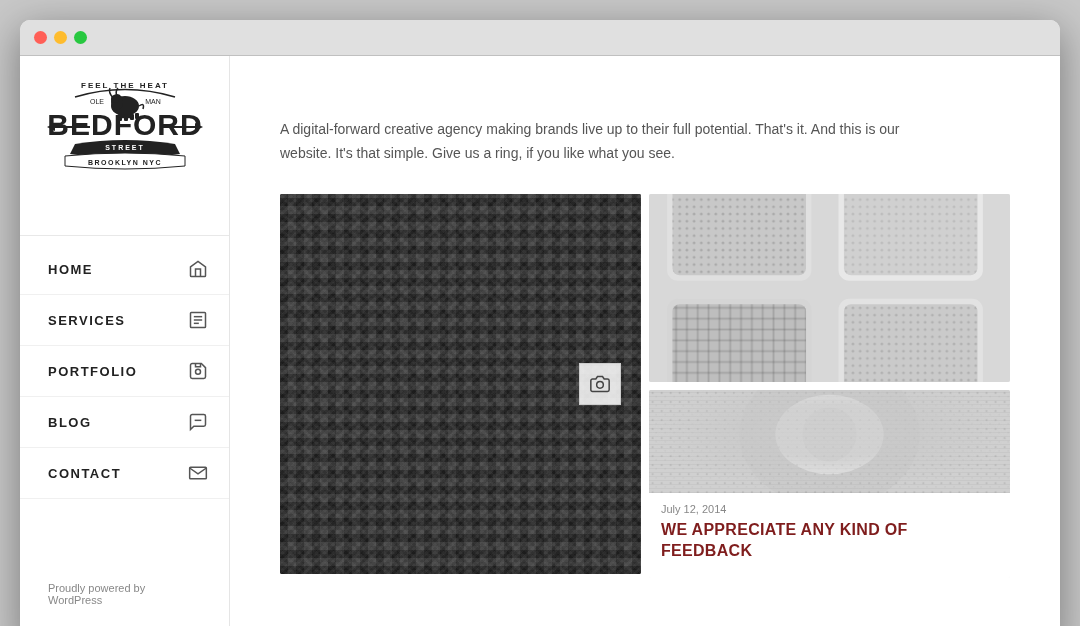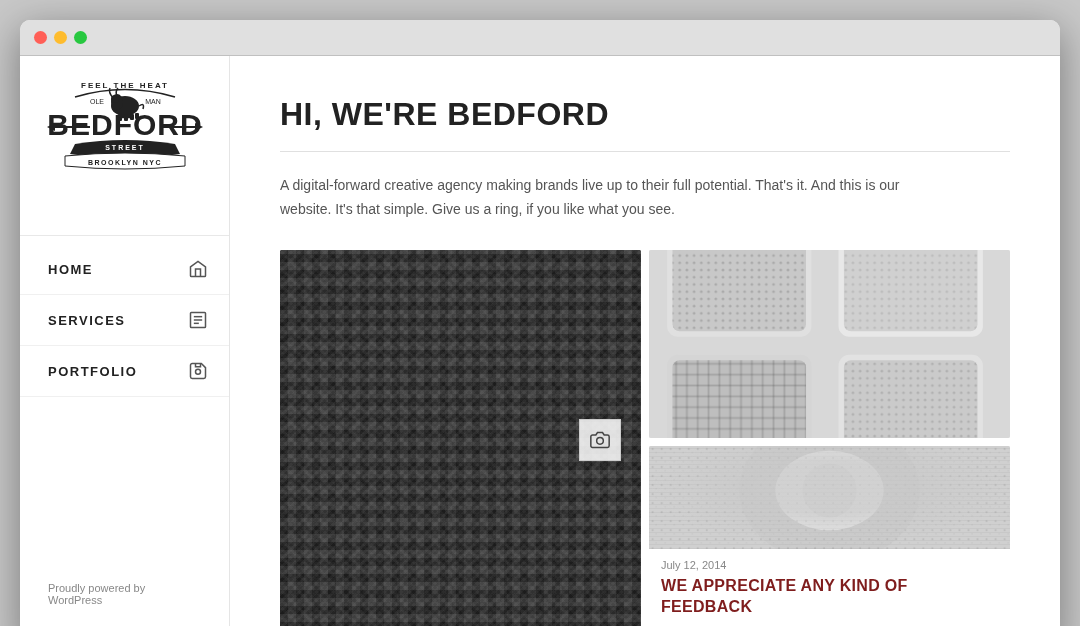--- a/index.html
+++ b/index.html
@@ -347,30 +347,47 @@
           <span class="nav-icon">
             <svg width="20" height="20" viewBox="0 0 24 24" fill="none" stroke="#555" stroke-width="1.8">
               <path d="M8 3H5a2 2 0 00-2 2v14a2 2 0 002 2h14a2 2 0 002-2V8l-5-5z"></path>
               <circle cx="12" cy="13" r="3"></circle>
               <path d="M9 3v4h6V3"></path>
             </svg>
           </span>
         </div>
 
 
-
+        <div class="nav-item">
+          <span class="nav-item-label">BLOG</span>
+          <span class="nav-icon">
+            <svg width="20" height="20" viewBox="0 0 24 24" fill="none" stroke="#555" stroke-width="1.8">
+              <path d="M21 15a2 2 0 01-2 2H7l-4 4V5a2 2 0 012-2h14a2 2 0 012 2z"></path>
+              <line x1="8" y1="10" x2="16" y2="10"></line>
+            </svg>
+          </span>
+        </div>
+
+        <div class="nav-item">
+          <span class="nav-item-label">CONTACT</span>
+          <span class="nav-icon">
+            <svg width="20" height="20" viewBox="0 0 24 24" fill="none" stroke="#555" stroke-width="1.8">
+              <rect x="2" y="5" width="20" height="14" rx="1"></rect>
+              <path d="M2 6l10 7 10-7"></path>
+            </svg>
+          </span>
+        </div>
       </nav>
 
       <div class="sidebar-footer">
         <span>Proudly powered by WordPress</span>
       </div>
     </aside>
 
     <main class="main-content">
-      <h1 class="page-title">HI, WE'RE BEDFORD</h1>
       <p class="page-description">A digital-forward creative agency making brands live up to their full potential. That's it. And this is our website. It's that simple. Give us a ring, if you like what you see.</p>
 
       <div class="gallery-grid">
 
         <div class="gallery-main">
           <div class="fabric-pattern"></div>
 
           <svg style="position:absolute;inset:0;width:100%;height:100%;opacity:0.15" viewBox="0 0 420 380" preserveAspectRatio="none">
             <defs>
               <pattern id="weave" x="0" y="0" width="16" height="16" patternUnits="userSpaceOnUse">

